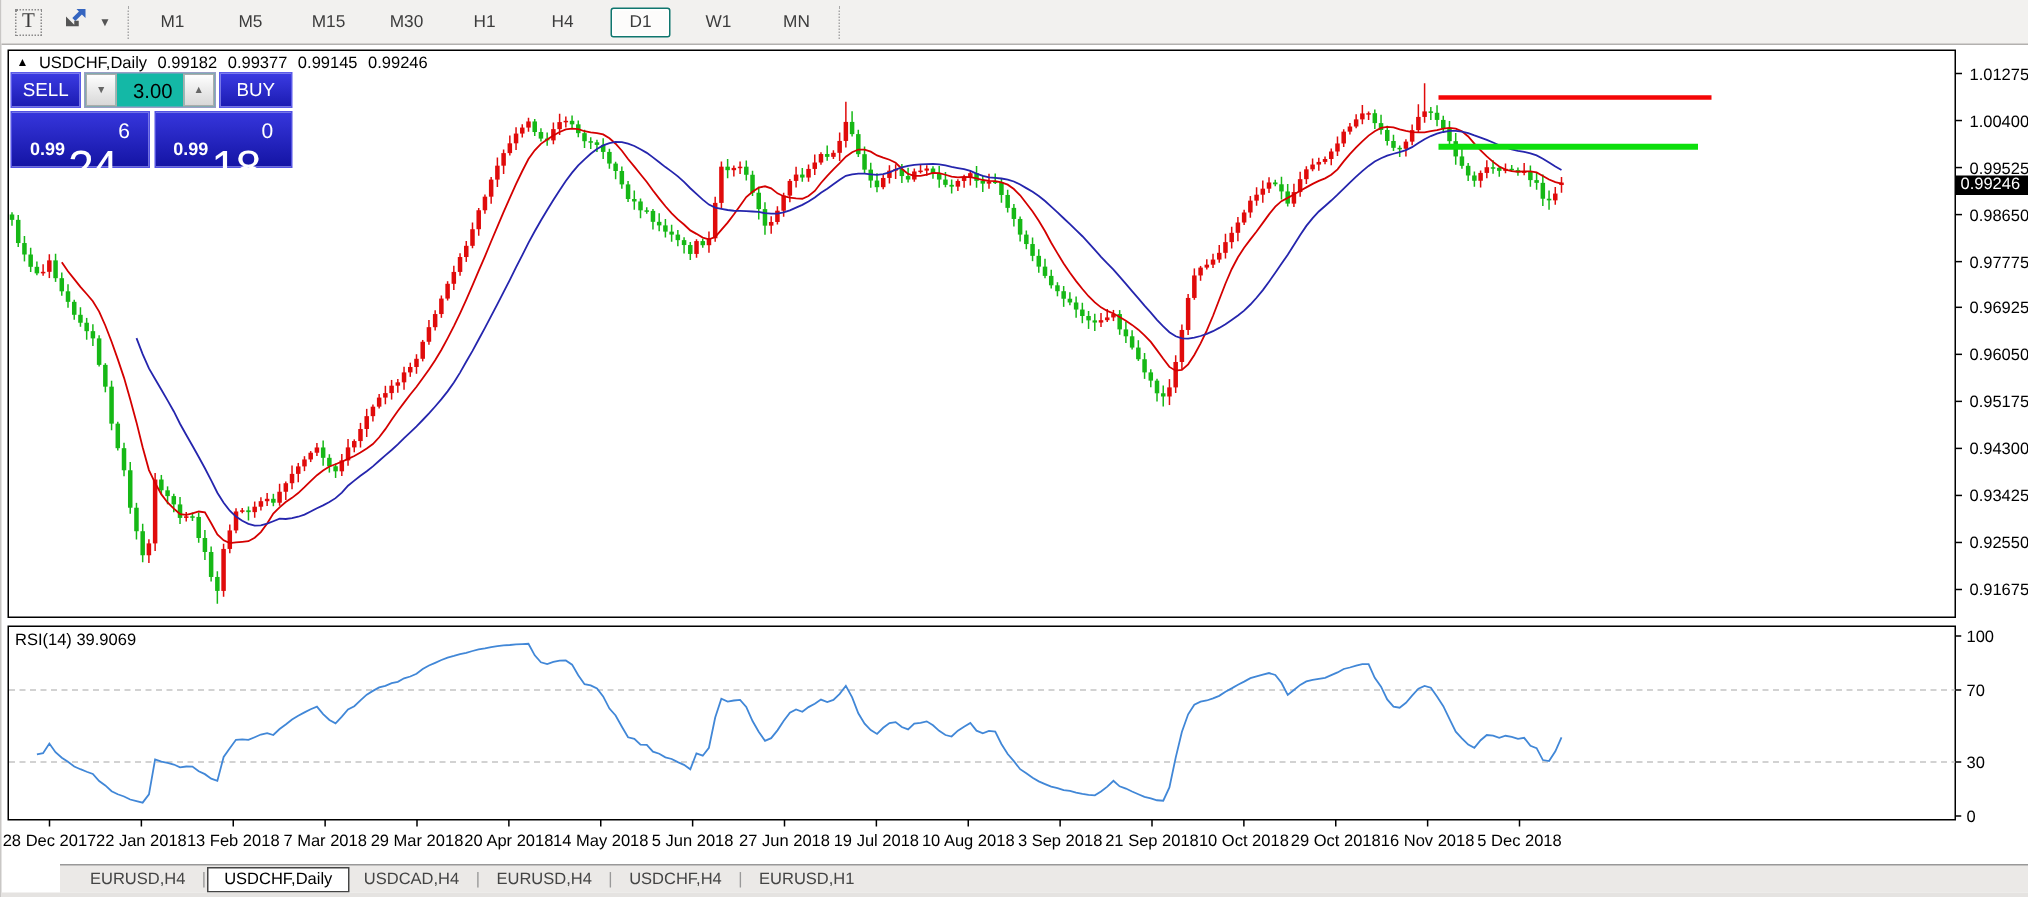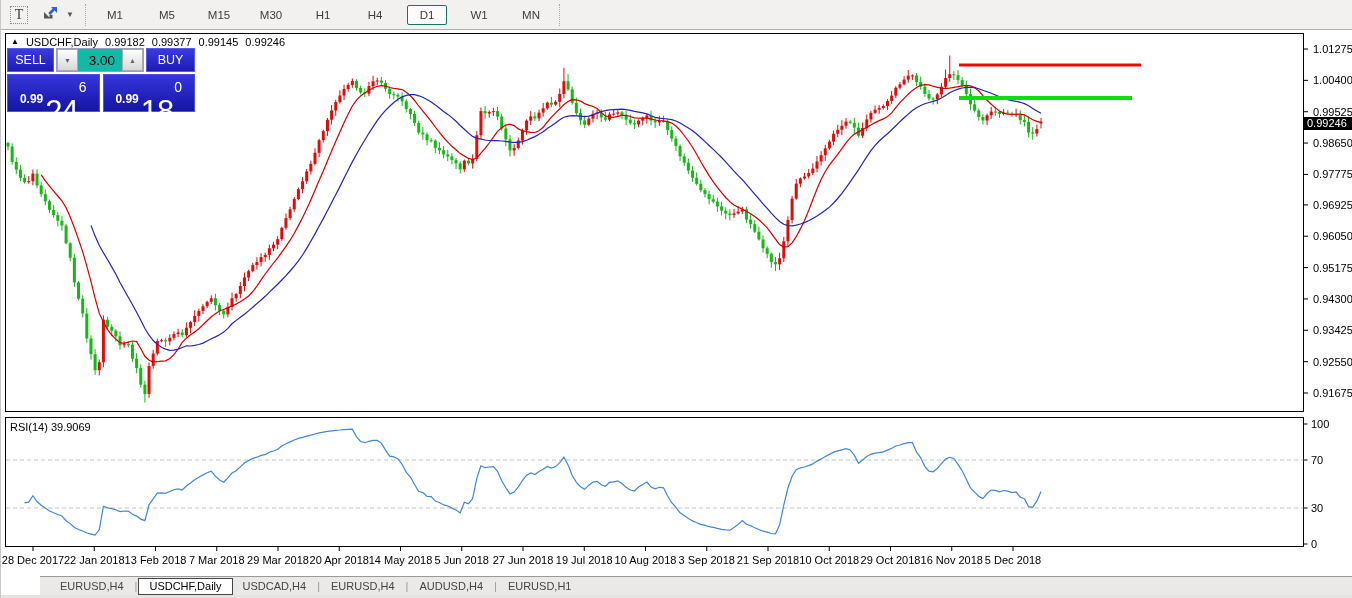--- a/index.html
+++ b/index.html
@@ -737,21 +737,21 @@
   <div class="price-badge">0.99246</div>
 
   <div class="tabbar" id="tabbar">
     <div class="tab">EURUSD,H4</div>
       <span class="tabsep">|</span>
       <div class="tab active">USDCHF,Daily</div>
       <div class="tab">USDCAD,H4</div>
       <span class="tabsep">|</span>
       <div class="tab">EURUSD,H4</div>
       <span class="tabsep">|</span>
-      <div class="tab">AUDUSD,H4</div>
+      <div class="tab">USDCHF,H4</div>
       <span class="tabsep">|</span>
       <div class="tab">EURUSD,H1</div>
       <div class="tab-arrows">
       <span>◄</span>
       <span>►</span>
     </div>
   </div>
   <div class="bottom-strip"></div>
 </div>
 

